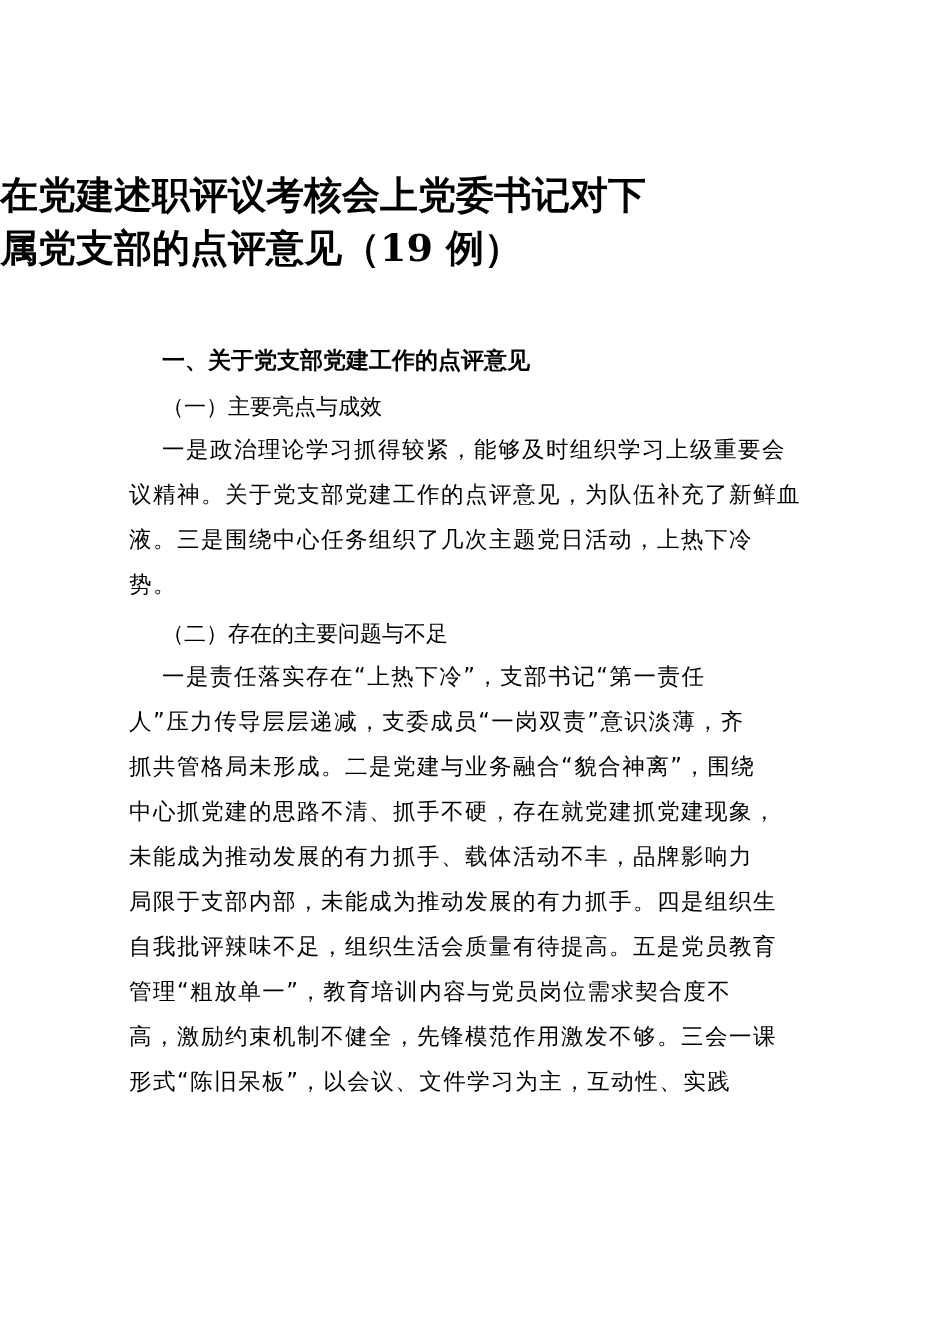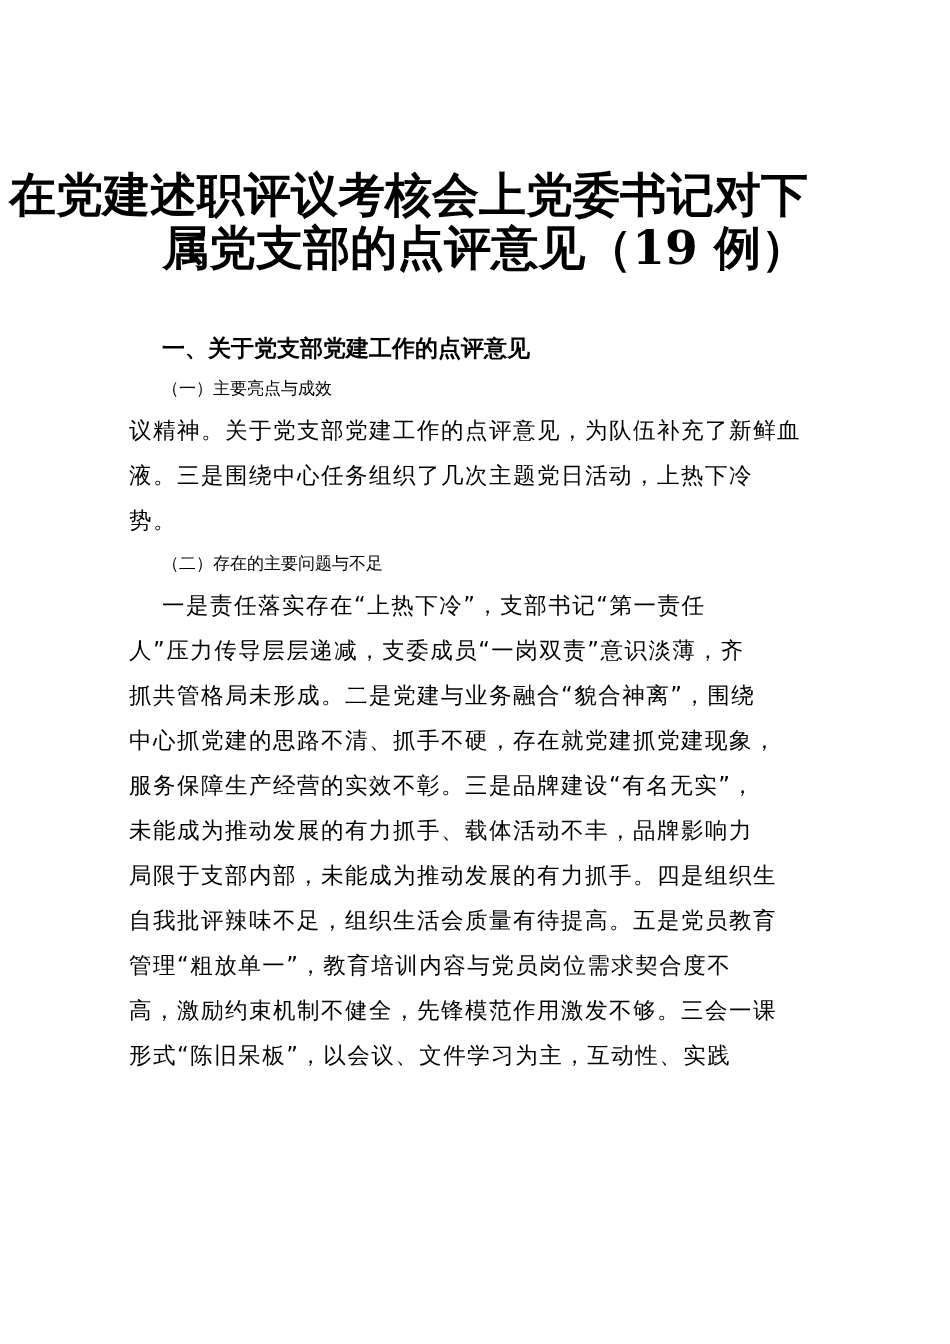--- a/index.html
+++ b/index.html
@@ -1,55 +1,55 @@
 <!DOCTYPE html>
 <html><head>
 <meta charset="utf-8">
 <style>
   html, body { margin: 0; padding: 0; background: #ffffff; }
   body { width: 950px; height: 1344px; position: relative; overflow: hidden; color: #000; }
   .page { position: absolute; left: 0; top: 0; width: 950px; height: 1344px; }
-  .title { position: absolute; left: 0; top: 168px; width: 808px; text-align: right;
+  .title { position: absolute; left: 0; top: 168px; width: 808px; text-align: left;
     font-family: "DejaVu Serif", "Liberation Serif", serif; font-weight: bold;
-    font-size: 47px; line-height: 53px; letter-spacing: 0px; }
+    font-size: 38px; line-height: 53px; letter-spacing: 0px; }
   .title .line { display: block; white-space: nowrap; }
   .body { position: absolute; left: 129px; top: 328px; width: 700px;
     font-family: "DejaVu Sans", "Liberation Sans", sans-serif; }
-  .h1 { font-size: 23px; font-weight: bold; line-height: 40px; padding-left: 33px; white-space: nowrap; }
-  .h2 { font-size: 17px; line-height: 40px; padding-left: 33px; white-space: nowrap; margin-top: 0; }
+  .h1 { font-size: 23px; font-weight: bold; line-height: 40px; padding-left: 33px; white-space: nowrap; margin-top: 12px; }
+  .h2 { font-size: 22px; line-height: 40px; padding-left: 33px; white-space: nowrap; margin-top: 7px; }
   .para { font-size: 22.5px; line-height: 45px; }
   .para .ln { display: block; white-space: nowrap; letter-spacing: 1.5px; }
   .para .ln.first { padding-left: 33px; }
 </style>
 </head>
 <body>
 
 <div class="page">
   <div class="title">
     <span class="line">在党建述职评议考核会上党委书记对下</span>
     <span class="line">属党支部的点评意见（19 例）</span>
   </div>
 
   <div class="body">
     <div class="h1">一、关于党支部党建工作的点评意见</div>
 
     <div class="h2">（一）主要亮点与成效</div>
     <div class="para">
+      <span class="ln first">一是政治理论学习抓得较紧，能够及时组织学习上级重要会</span>
       <span class="ln">议精神。关于党支部党建工作的点评意见，为队伍补充了新鲜血</span>
       <span class="ln">液。三是围绕中心任务组织了几次主题党日活动，上热下冷</span>
       <span class="ln">势。</span>
     </div>
 
     <div class="h2">（二）存在的主要问题与不足</div>
     <div class="para">
       <span class="ln first">一是责任落实存在“上热下冷”，支部书记“第一责任</span>
       <span class="ln">人”压力传导层层递减，支委成员“一岗双责”意识淡薄，齐</span>
       <span class="ln">抓共管格局未形成。二是党建与业务融合“貌合神离”，围绕</span>
       <span class="ln">中心抓党建的思路不清、抓手不硬，存在就党建抓党建现象，</span>
-      <span class="ln">服务保障生产经营的实效不彰。三是品牌建设“有名无实”，</span>
       <span class="ln">未能成为推动发展的有力抓手、载体活动不丰，品牌影响力</span>
       <span class="ln">局限于支部内部，未能成为推动发展的有力抓手。四是组织生</span>
       <span class="ln">自我批评辣味不足，组织生活会质量有待提高。五是党员教育</span>
       <span class="ln">管理“粗放单一”，教育培训内容与党员岗位需求契合度不</span>
       <span class="ln">高，激励约束机制不健全，先锋模范作用激发不够。三会一课</span>
       <span class="ln">形式“陈旧呆板”，以会议、文件学习为主，互动性、实践</span>
     </div>
   </div>
 </div>
 

